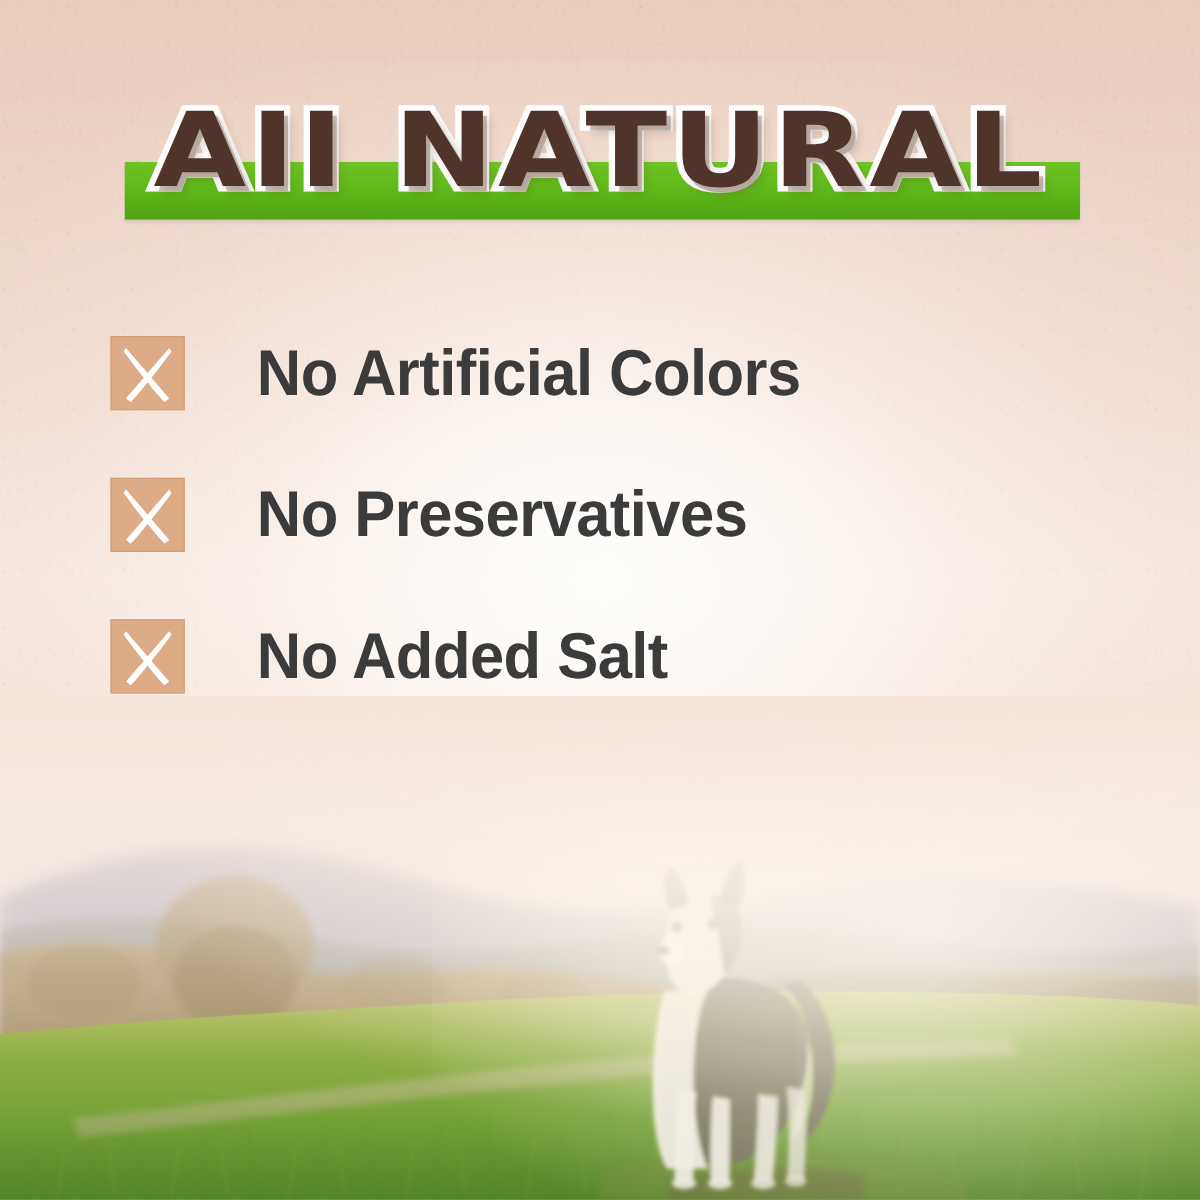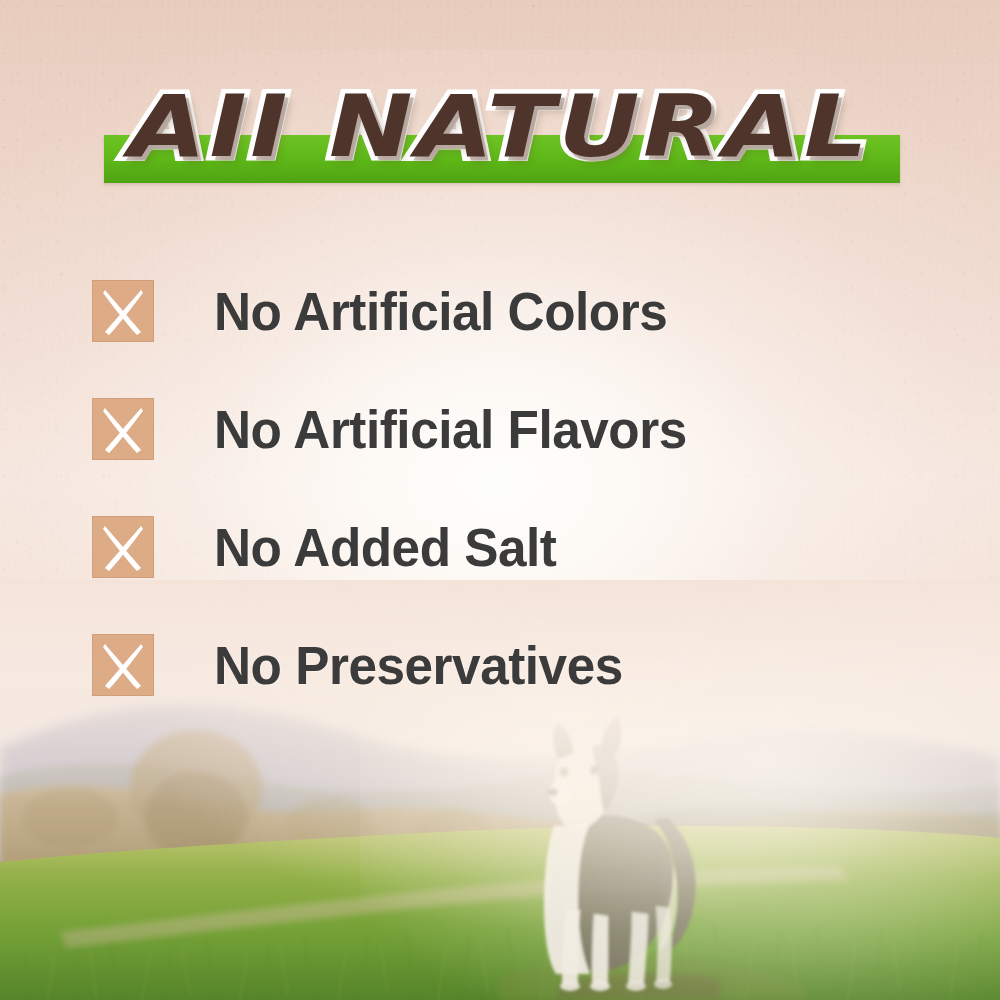--- a/index.html
+++ b/index.html
@@ -121,21 +121,20 @@
       rgba(255,247,233,0) 82%);
     pointer-events: none;
   }
 
   
   .title-wrap {
     position: absolute;
     left: 0; right: 0;
     top: 74px;
     height: 120px;
-    font-style: italic;
   }
   .title-band {
     position: absolute;
     left: 104px;
     top: 61px;
     width: 796px;
     height: 48px;
     background: linear-gradient(180deg, #6ec324 0%, #5cb617 55%, #4fa312 100%);
     box-shadow: 0 2px 3px rgba(110,70,45,0.18);
   }
@@ -379,51 +378,40 @@
         <svg viewBox="0 0 62 62">
           <path d="M13,10 C18,16 26,25 31,31 C36,37 44,46 49,52
                    L45,55 C39,49 33,41 28,35 C22,28 15,18 11,13 Z" fill="#ffffff"></path>
           <path d="M49,10 C44,16 36,25 31,31 C26,37 18,46 13,52
                    L17,55 C23,49 29,41 34,35 C40,28 47,18 51,13 Z" fill="#ffffff"></path>
         </svg>
       </div>
       <div class="item-label">No Artificial Colors</div>
     </div>
 
+
     <div class="list-item">
       <div class="checkbox">
         <svg viewBox="0 0 62 62">
           <path d="M13,10 C18,16 26,25 31,31 C36,37 44,46 49,52
                    L45,55 C39,49 33,41 28,35 C22,28 15,18 11,13 Z" fill="#ffffff"></path>
           <path d="M49,10 C44,16 36,25 31,31 C26,37 18,46 13,52
                    L17,55 C23,49 29,41 34,35 C40,28 47,18 51,13 Z" fill="#ffffff"></path>
         </svg>
       </div>
-      <div class="item-label">No Artificial Flavors</div>
+      <div class="item-label">No Preservatives</div>
     </div>
 
     <div class="list-item">
       <div class="checkbox">
         <svg viewBox="0 0 62 62">
           <path d="M13,10 C18,16 26,25 31,31 C36,37 44,46 49,52
                    L45,55 C39,49 33,41 28,35 C22,28 15,18 11,13 Z" fill="#ffffff"></path>
           <path d="M49,10 C44,16 36,25 31,31 C26,37 18,46 13,52
                    L17,55 C23,49 29,41 34,35 C40,28 47,18 51,13 Z" fill="#ffffff"></path>
         </svg>
       </div>
       <div class="item-label">No Added Salt</div>
     </div>
 
-    <div class="list-item">
-      <div class="checkbox">
-        <svg viewBox="0 0 62 62">
-          <path d="M13,10 C18,16 26,25 31,31 C36,37 44,46 49,52
-                   L45,55 C39,49 33,41 28,35 C22,28 15,18 11,13 Z" fill="#ffffff"></path>
-          <path d="M49,10 C44,16 36,25 31,31 C26,37 18,46 13,52
-                   L17,55 C23,49 29,41 34,35 C40,28 47,18 51,13 Z" fill="#ffffff"></path>
-        </svg>
-      </div>
-      <div class="item-label">No Preservatives</div>
-    </div>
-
   </div>
 
 </div>
 
 </body></html>

